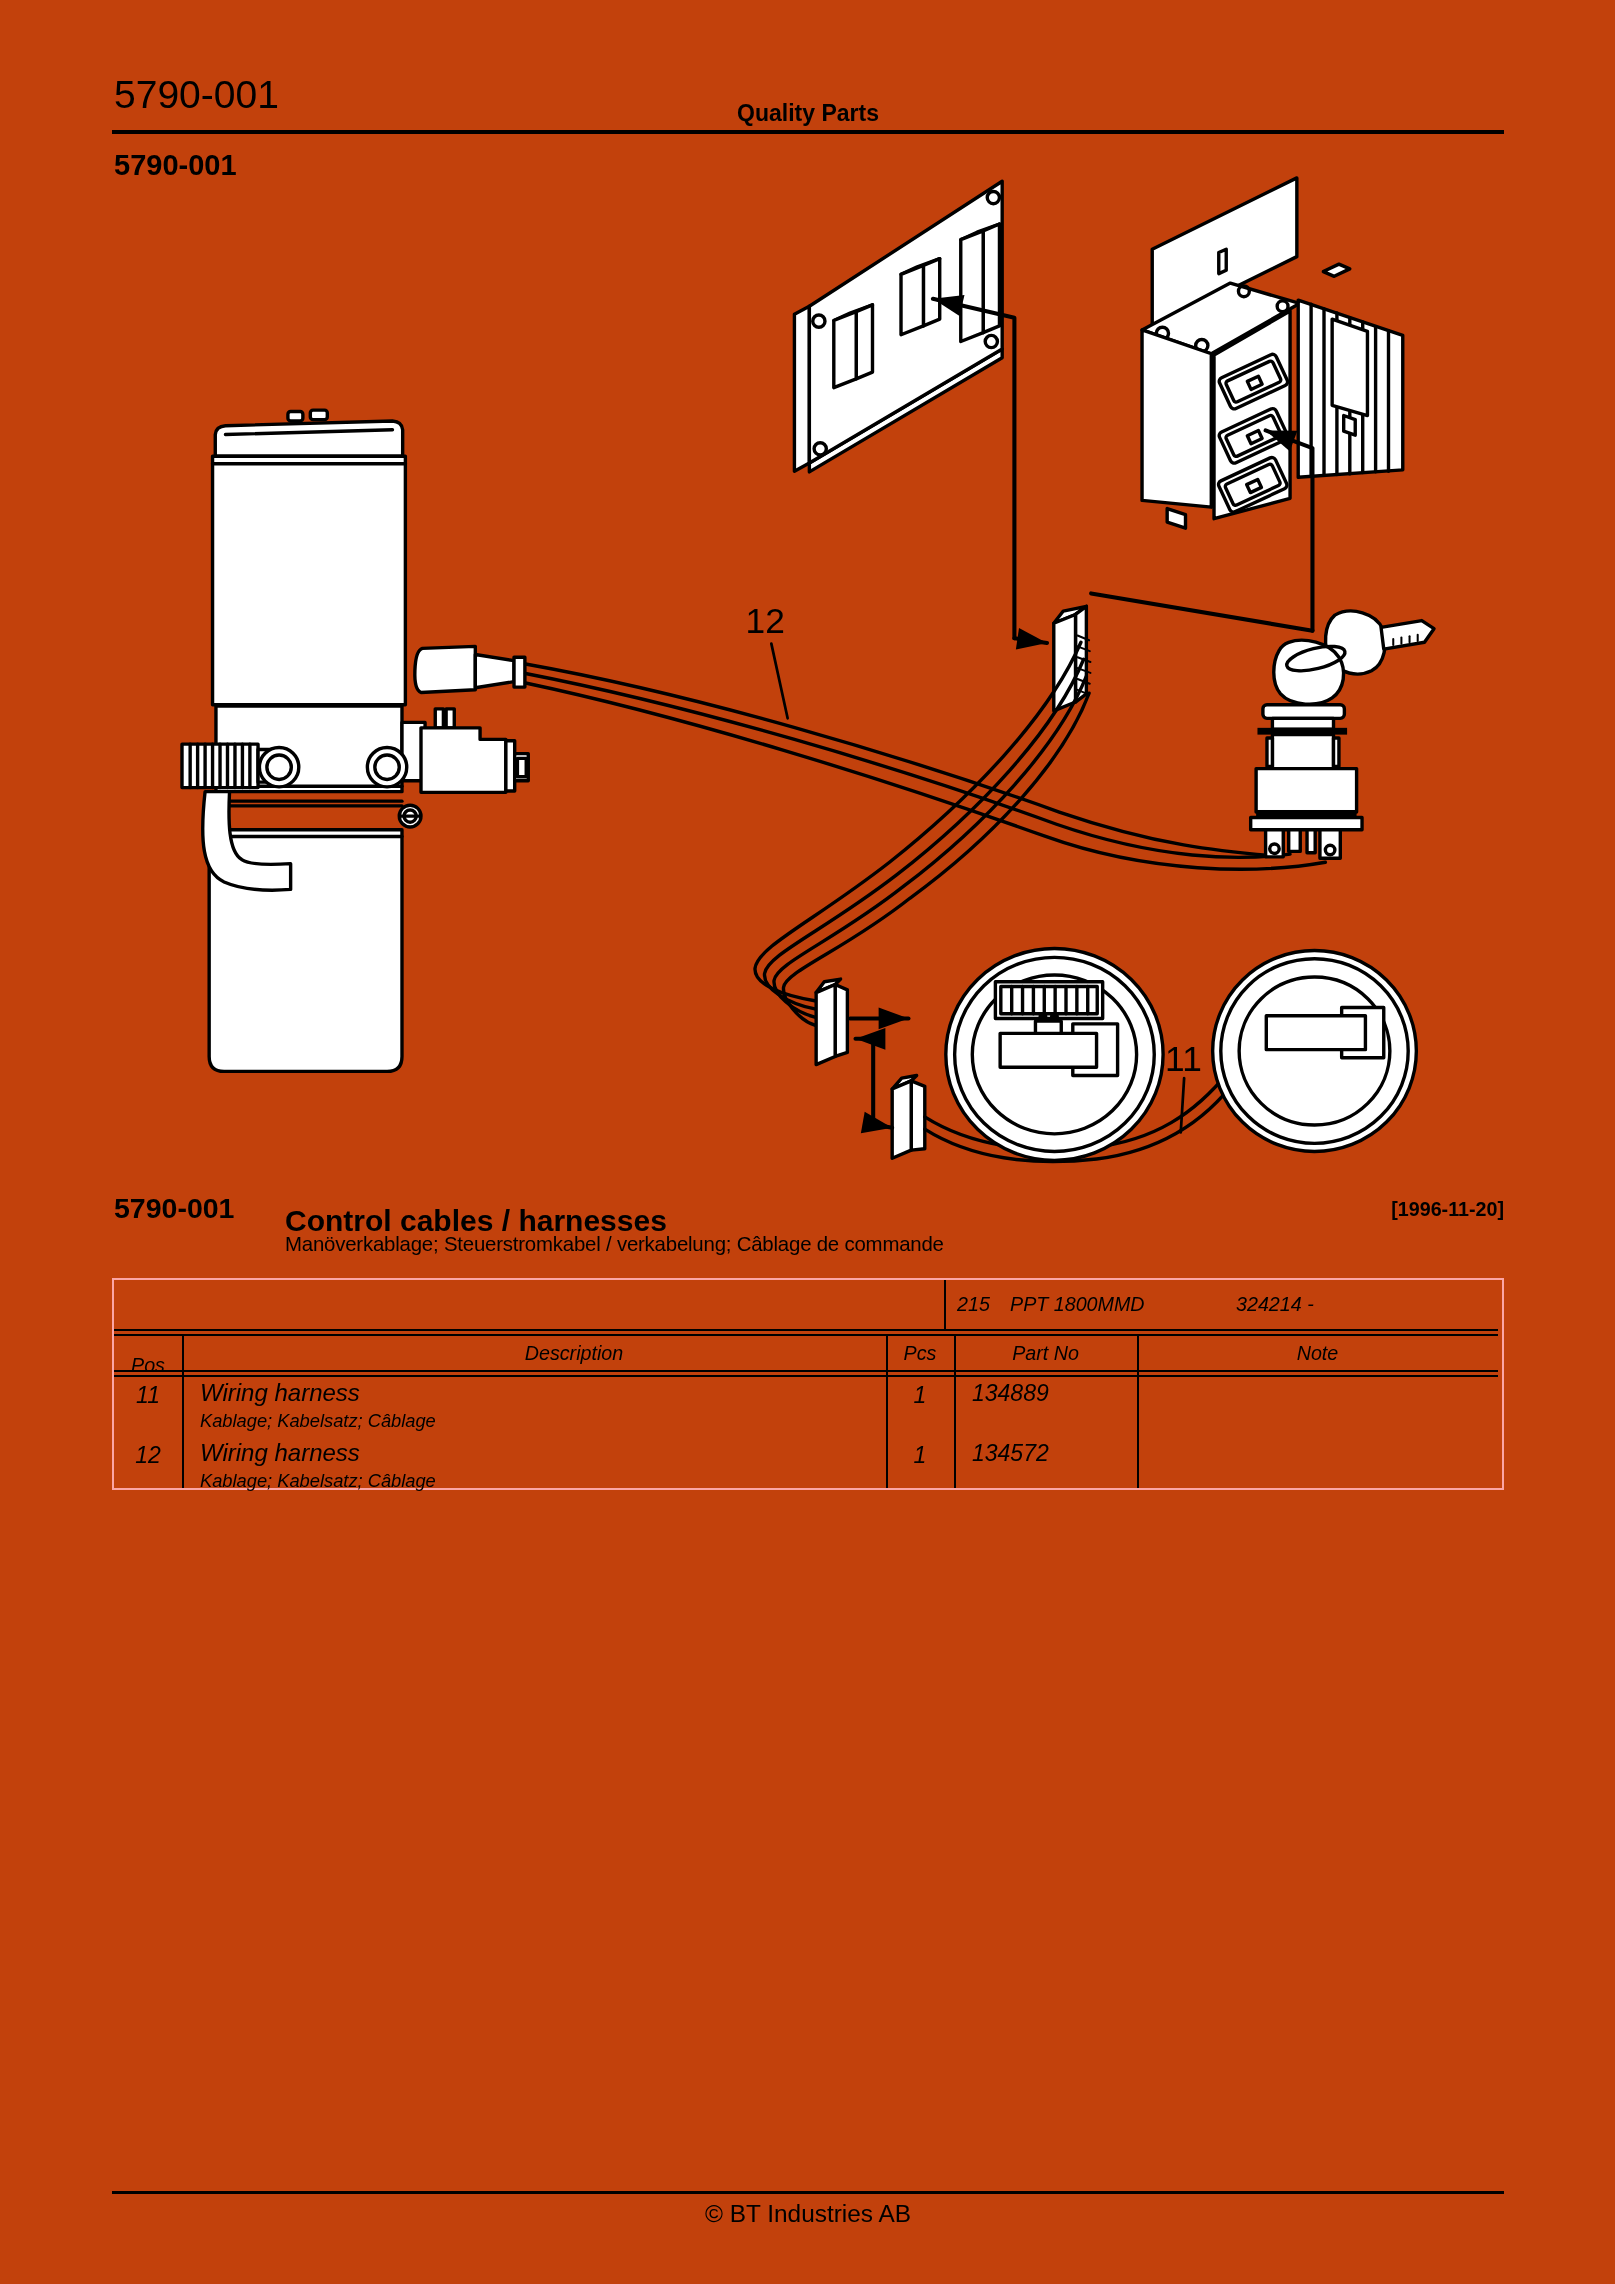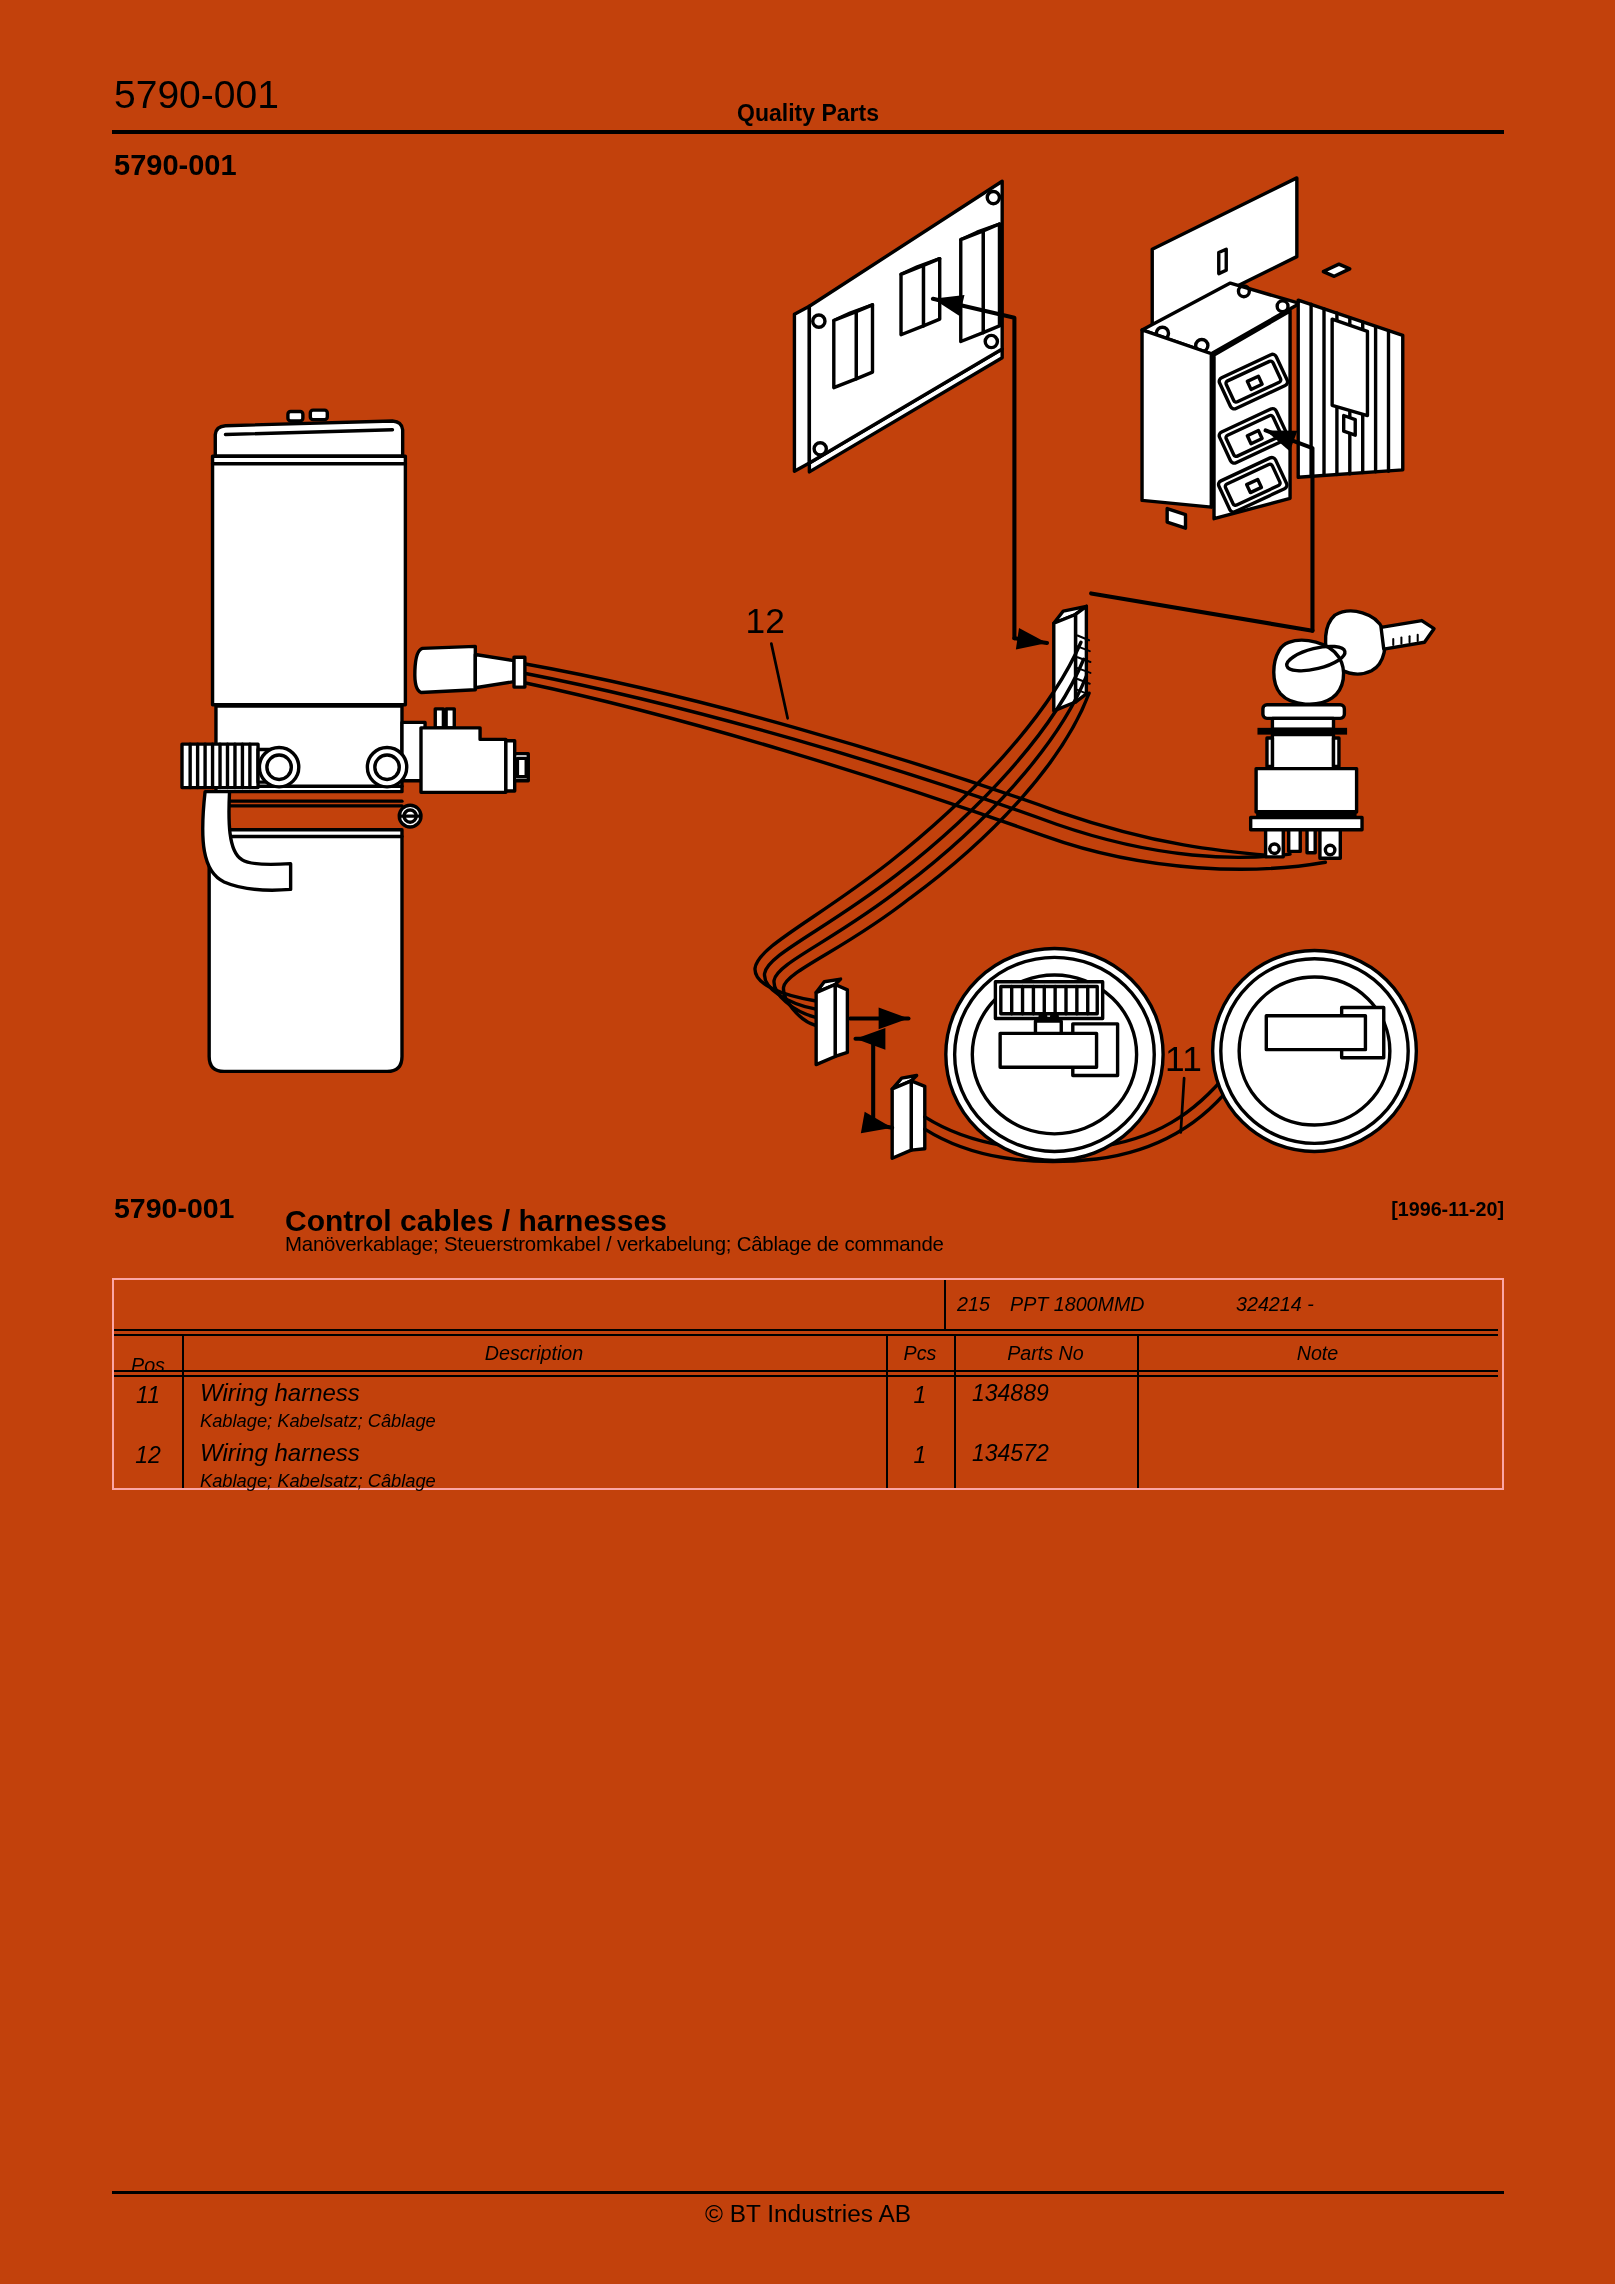--- a/index.html
+++ b/index.html
@@ -264,23 +264,23 @@
   <div class="tablebox" style="left:112px;top:1278px;width:1388px;height:208px;">
 
     <div class="vline" style="left:830px;top:0;width:2px;height:51px;"></div>
     <div class="abs t" style="left:843px;top:13px;font-size:19.7px;">215</div>
     <div class="abs t" style="left:896px;top:13px;font-size:19.7px;">PPT 1800MMD</div>
     <div class="abs t" style="left:1122px;top:13px;font-size:19.7px;">324214 -</div>
     <div class="hline" style="left:0;top:49px;width:1384px;height:2px;"></div>
     <div class="hline" style="left:0;top:54px;width:1384px;height:2px;"></div>
 
     <div class="abs t" style="left:0;top:74px;width:68px;text-align:center;font-size:19.7px;">Pos</div>
-    <div class="abs t" style="left:68px;top:62px;width:704px;text-align:center;font-size:19.7px;">Description</div>
+    <div class="abs t" style="left:68px;top:62px;width:704px;text-align:center;font-size:19.7px;padding-left:40px;">Description</div>
     <div class="abs t" style="left:772px;top:62px;width:68px;text-align:center;font-size:19.7px;">Pcs</div>
-    <div class="abs t" style="left:840px;top:62px;width:183px;text-align:center;font-size:19.7px;">Parts No</div>
+    <div class="abs t" style="left:840px;top:62px;width:183px;text-align:center;font-size:19.7px;">Part No</div>
     <div class="abs t" style="left:1023px;top:62px;width:361px;text-align:center;font-size:19.7px;">Note</div>
     <div class="hline" style="left:0;top:90px;width:1384px;height:2px;"></div>
     <div class="hline" style="left:0;top:95px;width:1384px;height:2px;"></div>
 
     <div class="vline" style="left:68px;top:56px;width:2px;height:152px;"></div>
     <div class="vline" style="left:772px;top:56px;width:2px;height:152px;"></div>
     <div class="vline" style="left:840px;top:56px;width:2px;height:152px;"></div>
     <div class="vline" style="left:1023px;top:56px;width:2px;height:152px;"></div>
 
     <div>

